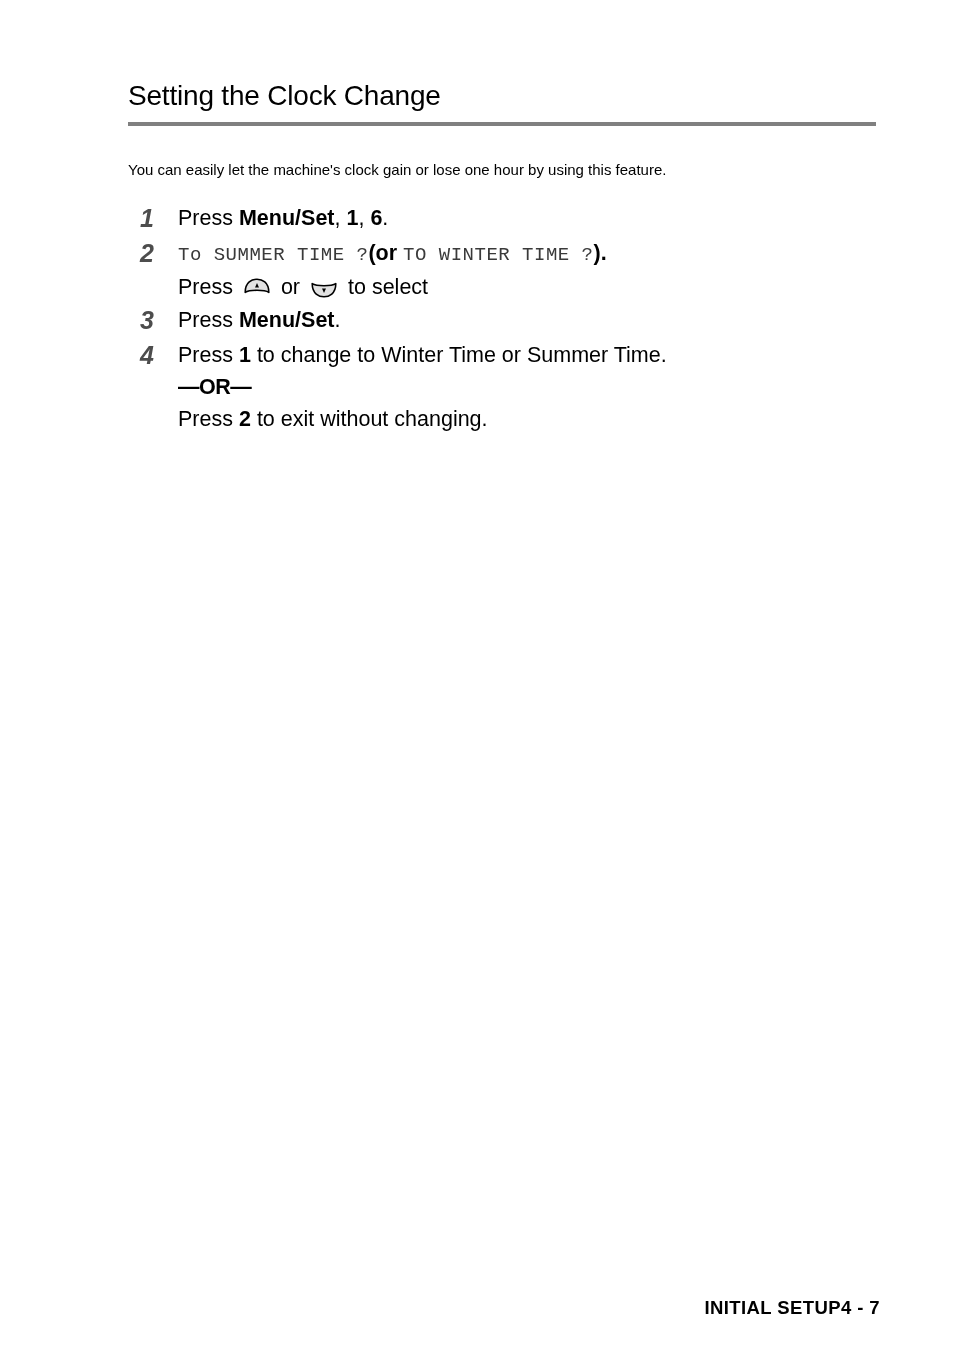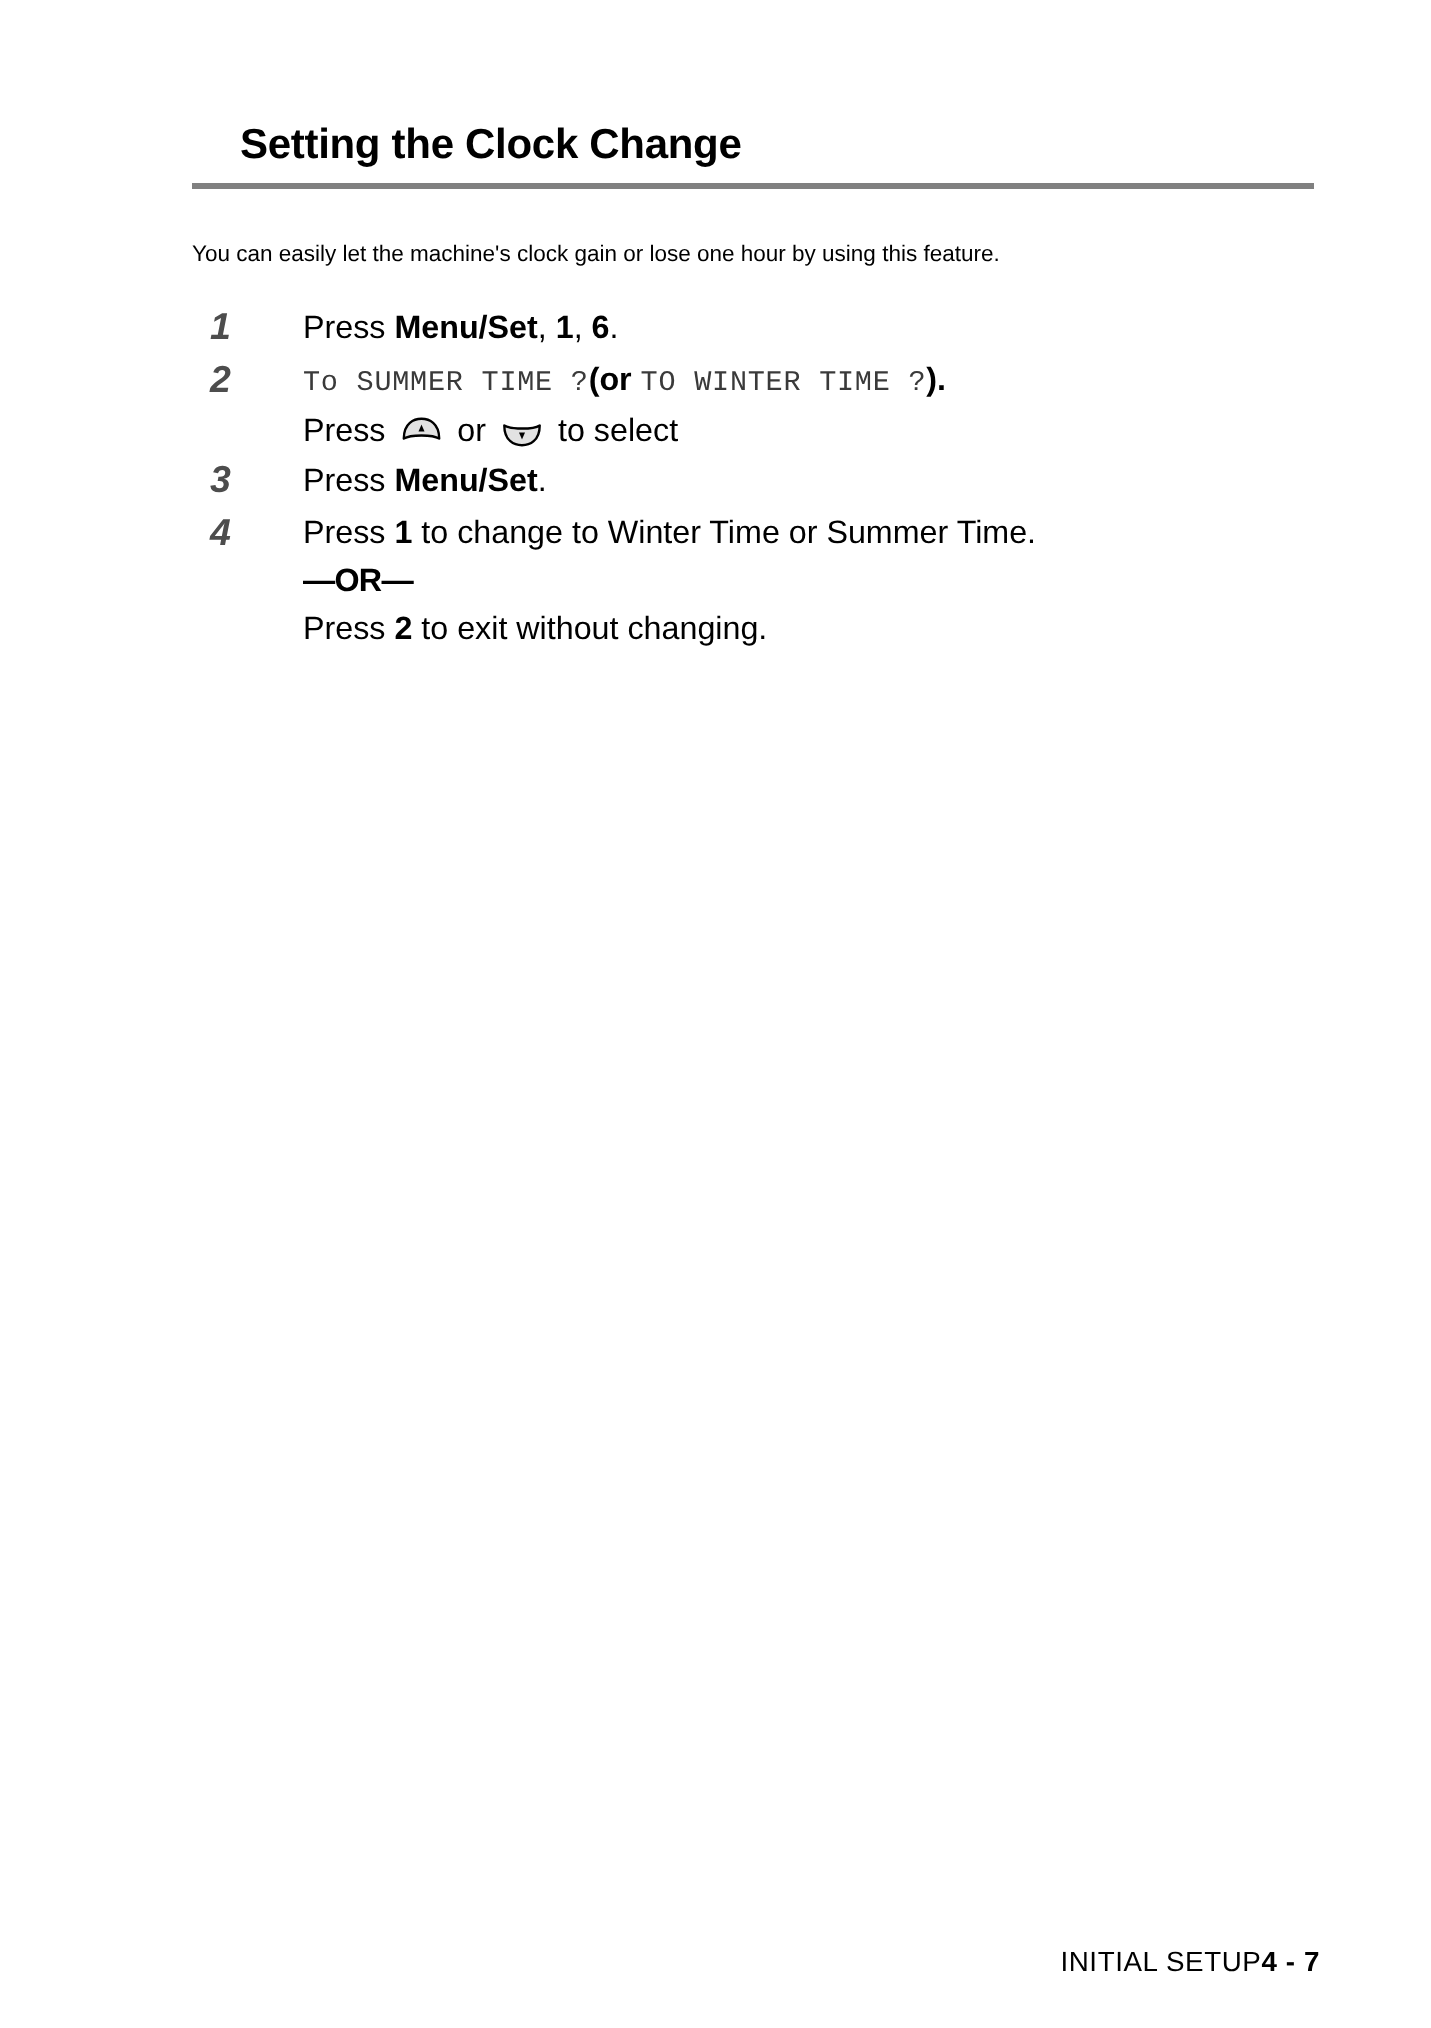--- a/index.html
+++ b/index.html
@@ -23,25 +23,24 @@
     width: 954px;
     height: 1352px;
   }
 
   
   .section-title {
     position: absolute;
     left: 128px;
     top: 80px;
     font-size: 28px;
-    font-weight: bold;
+    font-weight: normal;
     letter-spacing: -0.2px;
     color: #000;
     white-space: nowrap;
-    margin-left: 32px;
   }
   .title-rule {
     position: absolute;
     left: 128px;
     top: 122px;
     width: 748px;
     height: 4px;
     background: #808080;
   }
 
@@ -81,21 +80,20 @@
     line-height: 32px;
   }
   .step-body {
     margin-left: 50px;
     font-size: 21.5px;
     line-height: 32px;
     color: #000;
   }
   .step-line {
     white-space: nowrap;
-    margin-left: 24px;
   }
   b, .b {
     font-weight: bold;
   }
 
   
   .lcd {
     position: absolute;
     left: 620px;
     top: 214px;
@@ -150,21 +148,21 @@
 
   
   .footer {
     position: absolute;
     right: 74px;
     top: 1297px;
     font-size: 18.5px;
     color: #000;
     white-space: nowrap;
   }
-  .footer .label { font-weight: normal; letter-spacing: 0.4px; margin-left: 20px; }
+  .footer .label { font-weight: bold; letter-spacing: 0.4px; margin-left: 20px; }
   .footer .pageno { font-weight: bold; letter-spacing: 0.4px; }
 </style>
 </head>
 <body>
 
 <div class="page">
 
   <div class="section-title">Setting the Clock Change</div>
   <div class="title-rule"></div>
 

